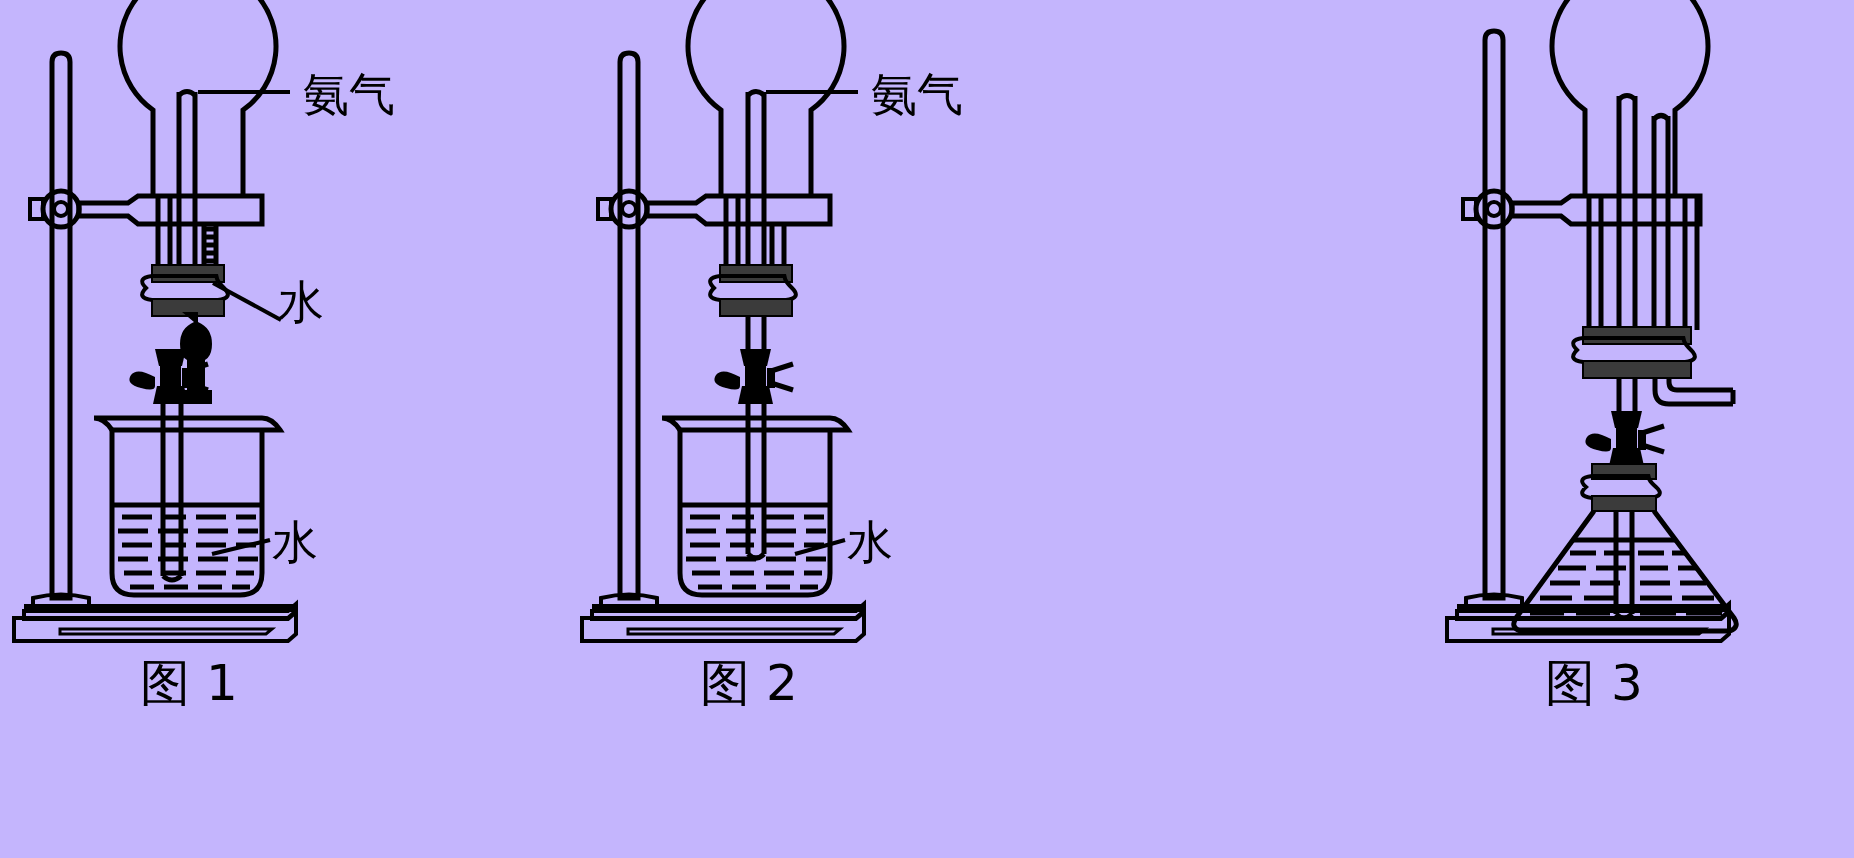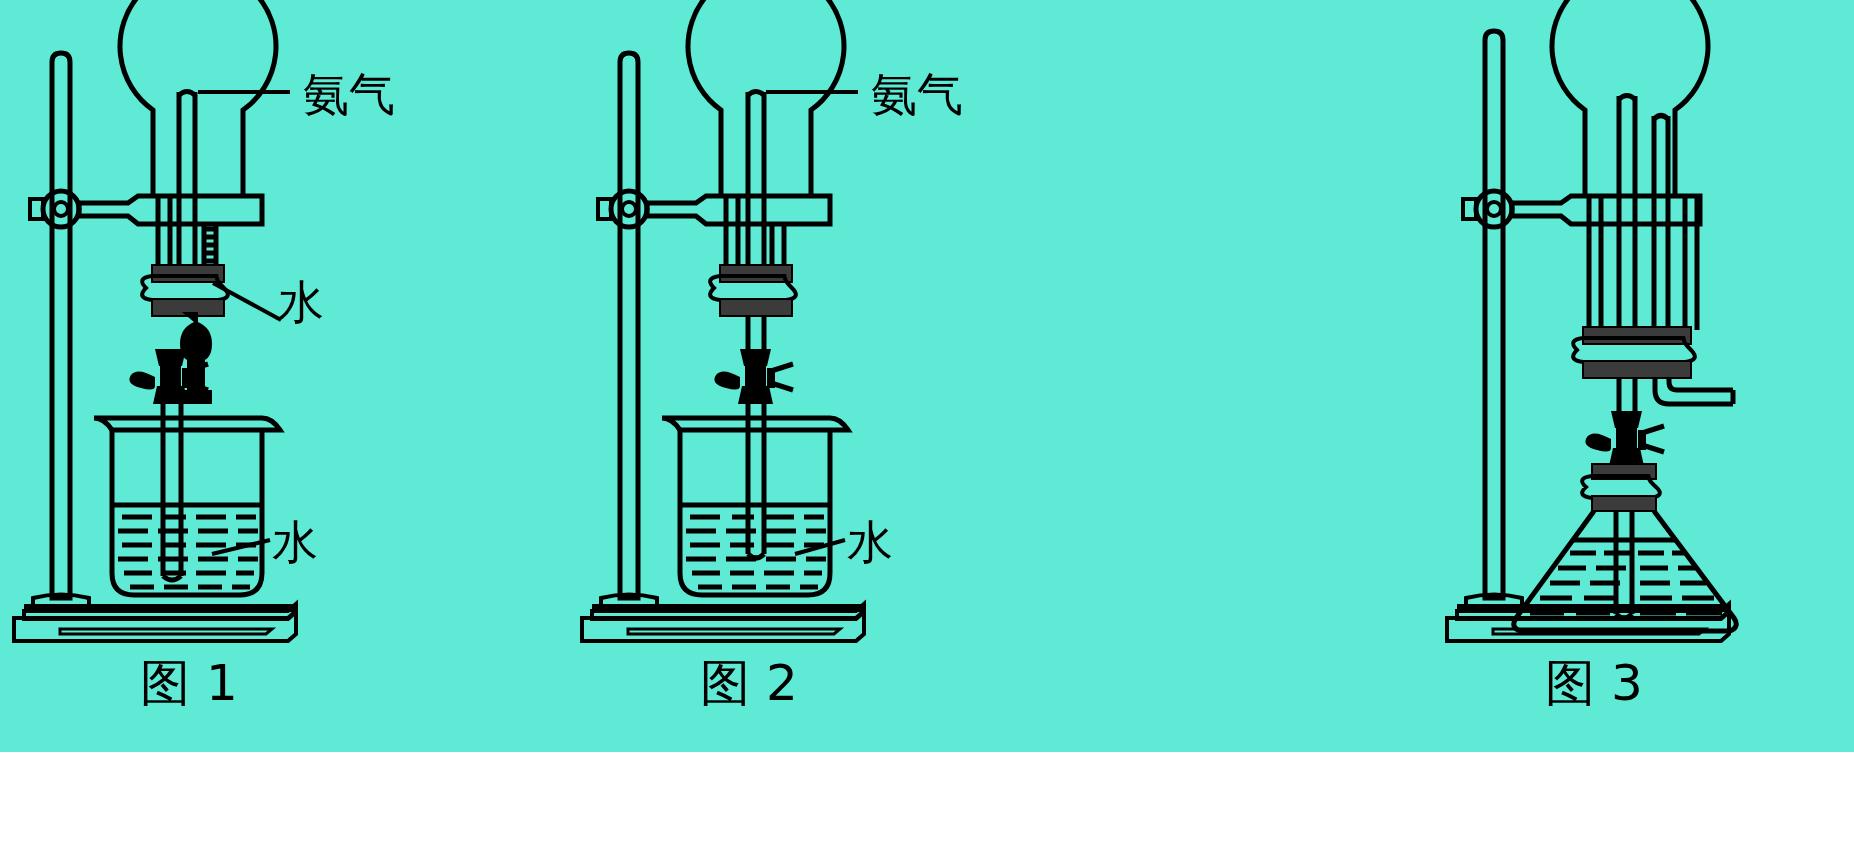--- a/index.html
+++ b/index.html
@@ -1,17 +1,17 @@
 <!DOCTYPE html>
 <html><head>
 <meta charset="utf-8">
 <style>
   html,body{margin:0;padding:0;background:#ffffff;}
   body{width:1854px;height:858px;overflow:hidden;font-family:"DejaVu Sans",sans-serif;}
-  #stage{position:relative;width:1854px;height:752px;background:#5eead4;}
+  #stage{position:relative;width:1854px;height:858px;background:#c4b5fd;}
   svg{display:block;}
   .lbl{
     font-family:"DejaVu Sans","Liberation Sans",sans-serif;
     font-size:46px;
     fill:#000;
     font-weight:400;
   }
   .cap{
     font-family:"DejaVu Sans","Liberation Sans",sans-serif;
     font-size:50px;

